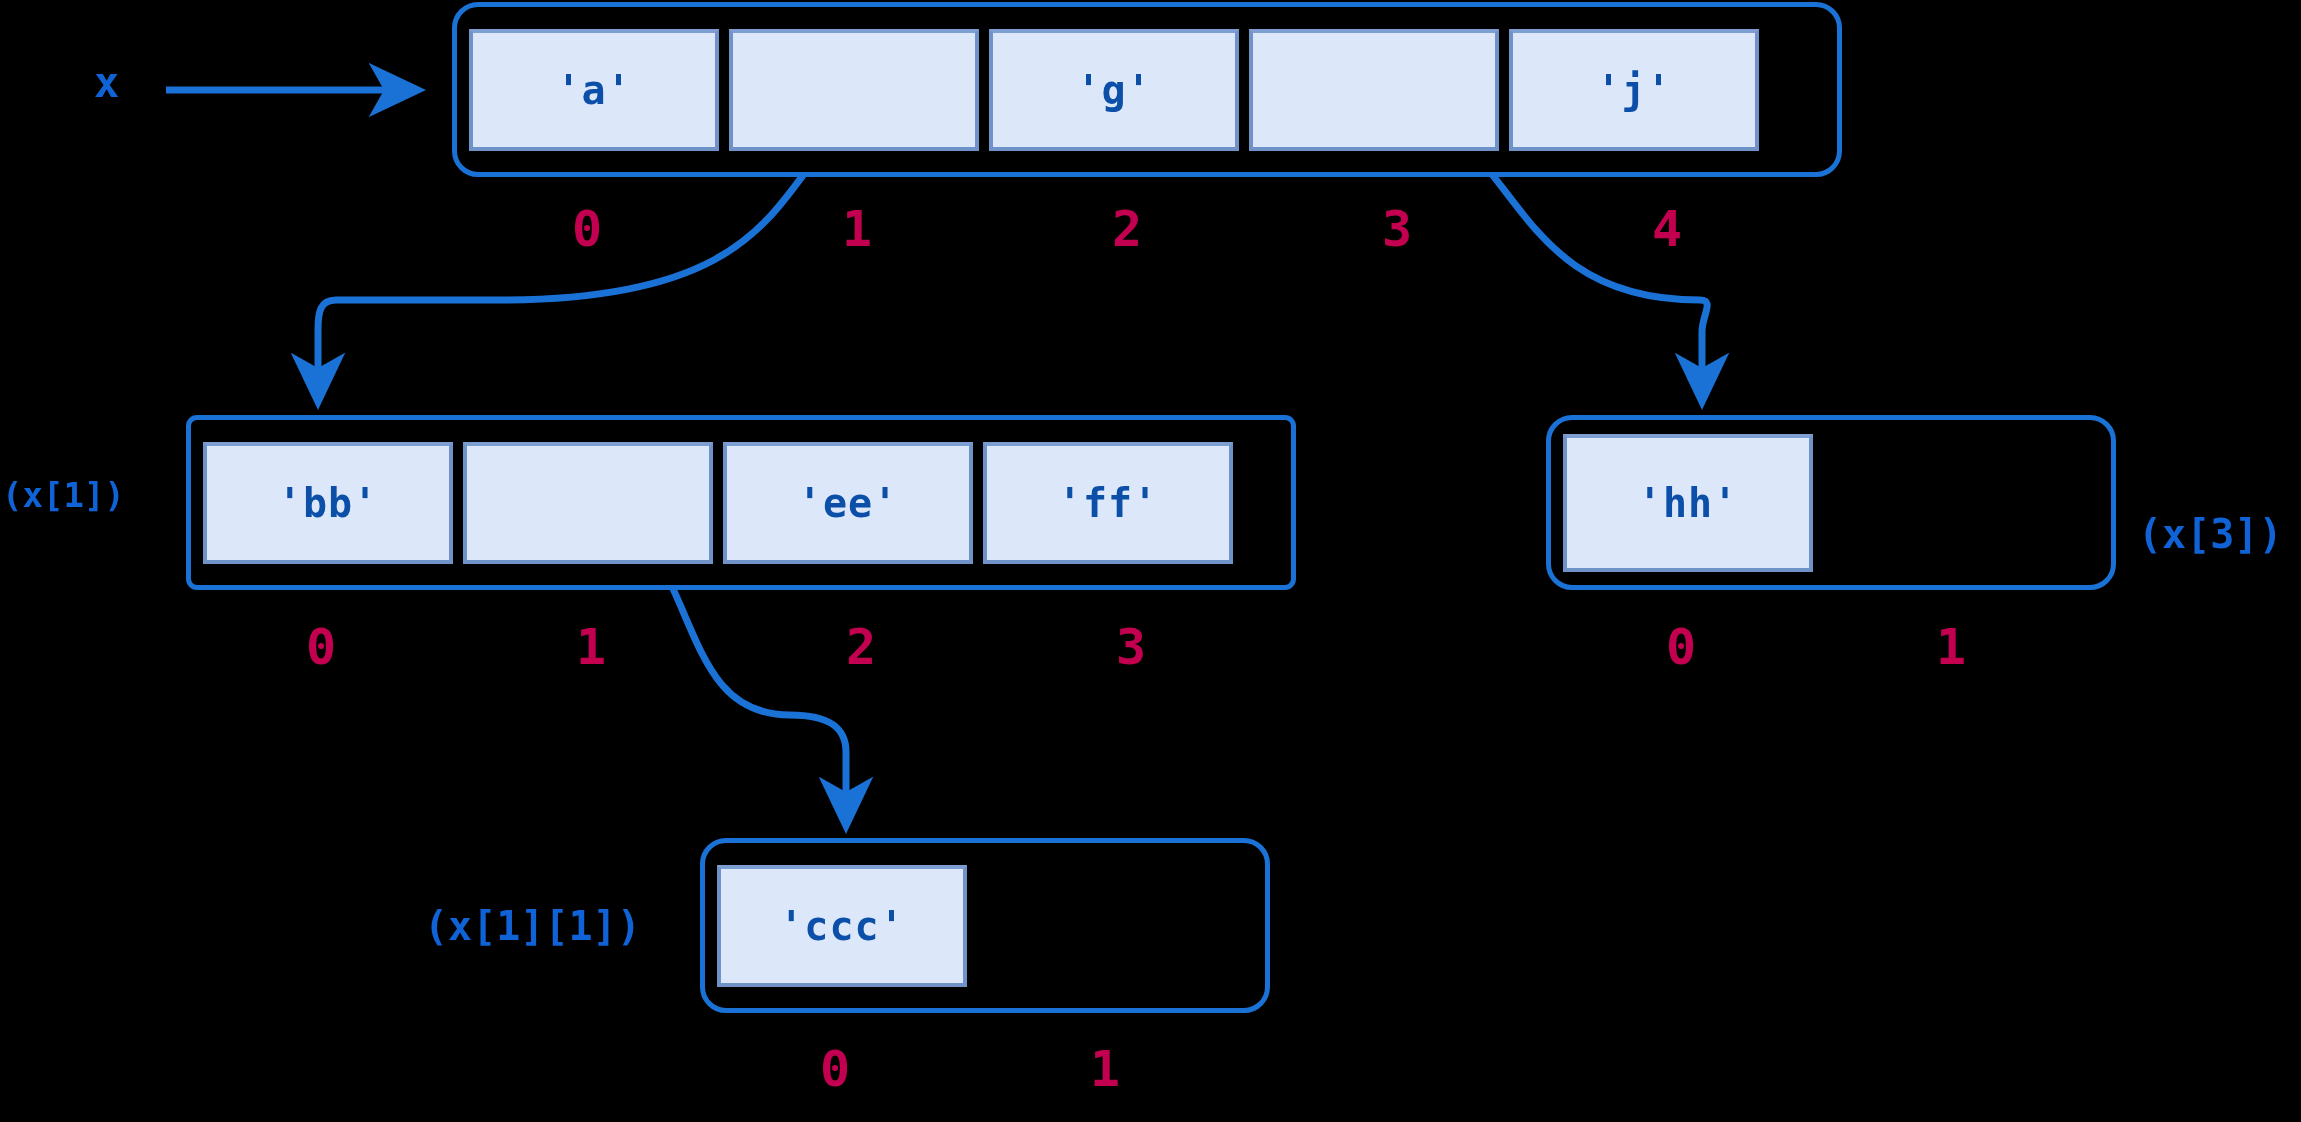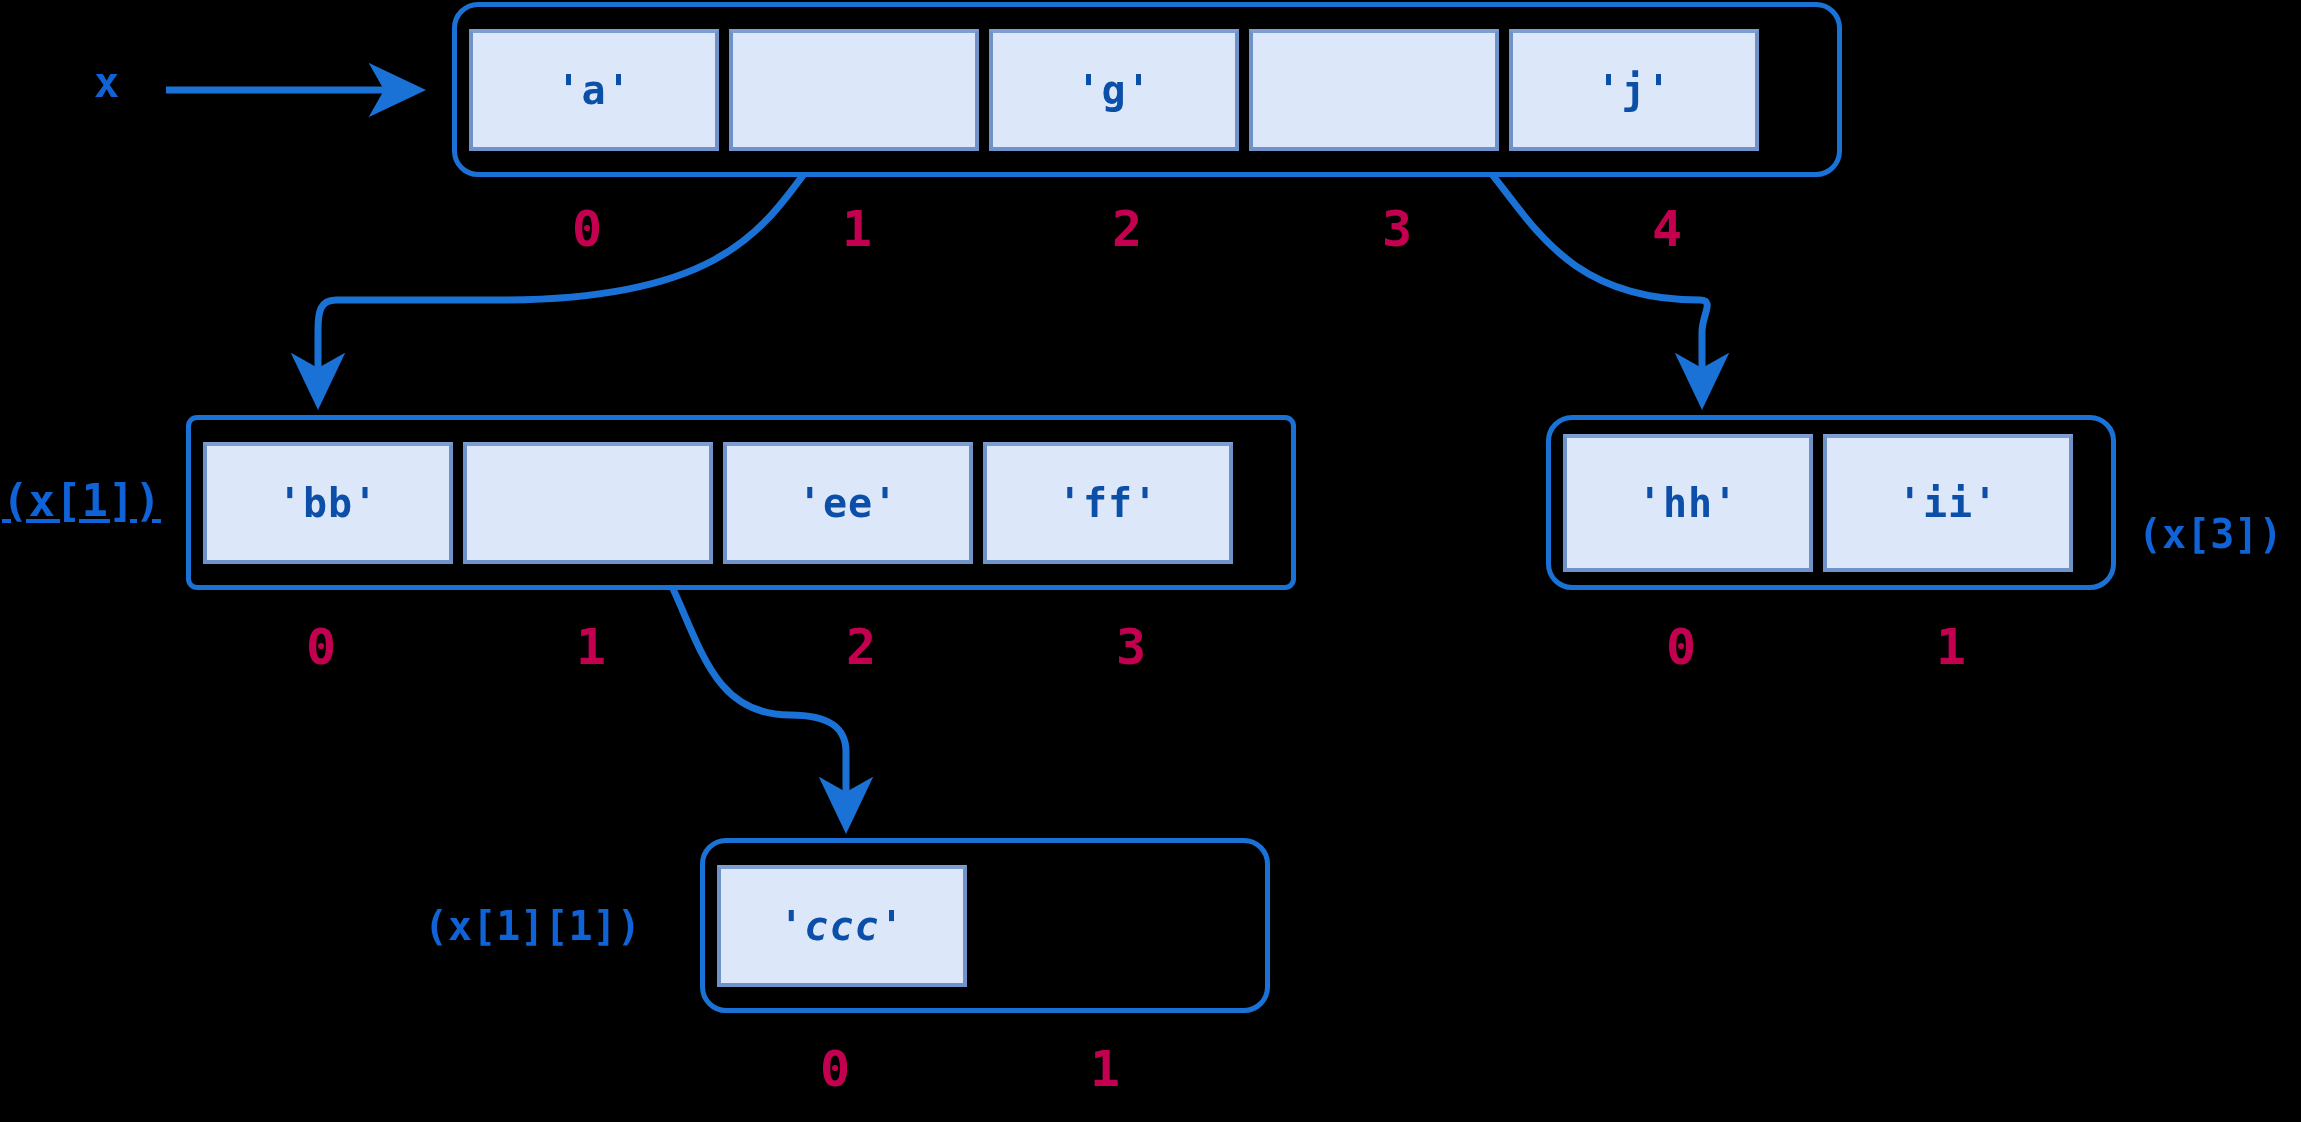--- a/index.html
+++ b/index.html
@@ -75,28 +75,28 @@
 
   
   #list-right{left:1546px;top:415px;width:570px;height:175px;}
   #list-right .cell{width:250px;height:138px;font-size:40px;}
 
   #idx-right{left:1546px;top:618px;width:570px;}
   #idx-right .idx{width:270px;font-size:50px;}
 
   
   #list-bottom{left:700px;top:838px;width:570px;height:175px;}
-  #list-bottom .cell{width:250px;height:122px;font-size:40px;font-style:italic;}
+  #list-bottom .cell{width:250px;height:122px;font-size:40px;}
 
   #idx-bottom{left:700px;top:1040px;width:570px;}
   #idx-bottom .idx{width:270px;font-size:50px;}
 
   
   #var-x{left:94px;top:58px;font-size:42px;}
-  #note-x1{left:2px;top:475px;font-size:44px;text-decoration:underline;}
+  #note-x1{left:2px;top:475px;font-size:34px;}
   #note-x3{left:2138px;top:475px;font-size:40px;margin-top:36px;}
   #note-x11{left:424px;top:903px;font-size:40px;}
 </style>
 </head>
 <body>
 
 <div id="stage">
 
   <svg id="wires" viewBox="0 0 2301 1122" width="2301" height="1122">
     <defs>
@@ -155,21 +155,20 @@
     <div class="idx">0</div>
     <div class="idx">1</div>
     <div class="idx">2</div>
     <div class="idx">3</div>
   </div>
 
   <div class="note" id="note-x3">(x[3])</div>
 
   <div class="list" id="list-right">
     <div class="cell">'hh'</div>
-    <div class="cell">'ii'</div>
   </div>
   <div class="idxrow" id="idx-right">
     <div class="idx">0</div>
     <div class="idx">1</div>
   </div>
 
   <div class="note" id="note-x11">(x[1][1])</div>
 
   <div class="list" id="list-bottom">
     <div class="cell">'ccc'</div>

